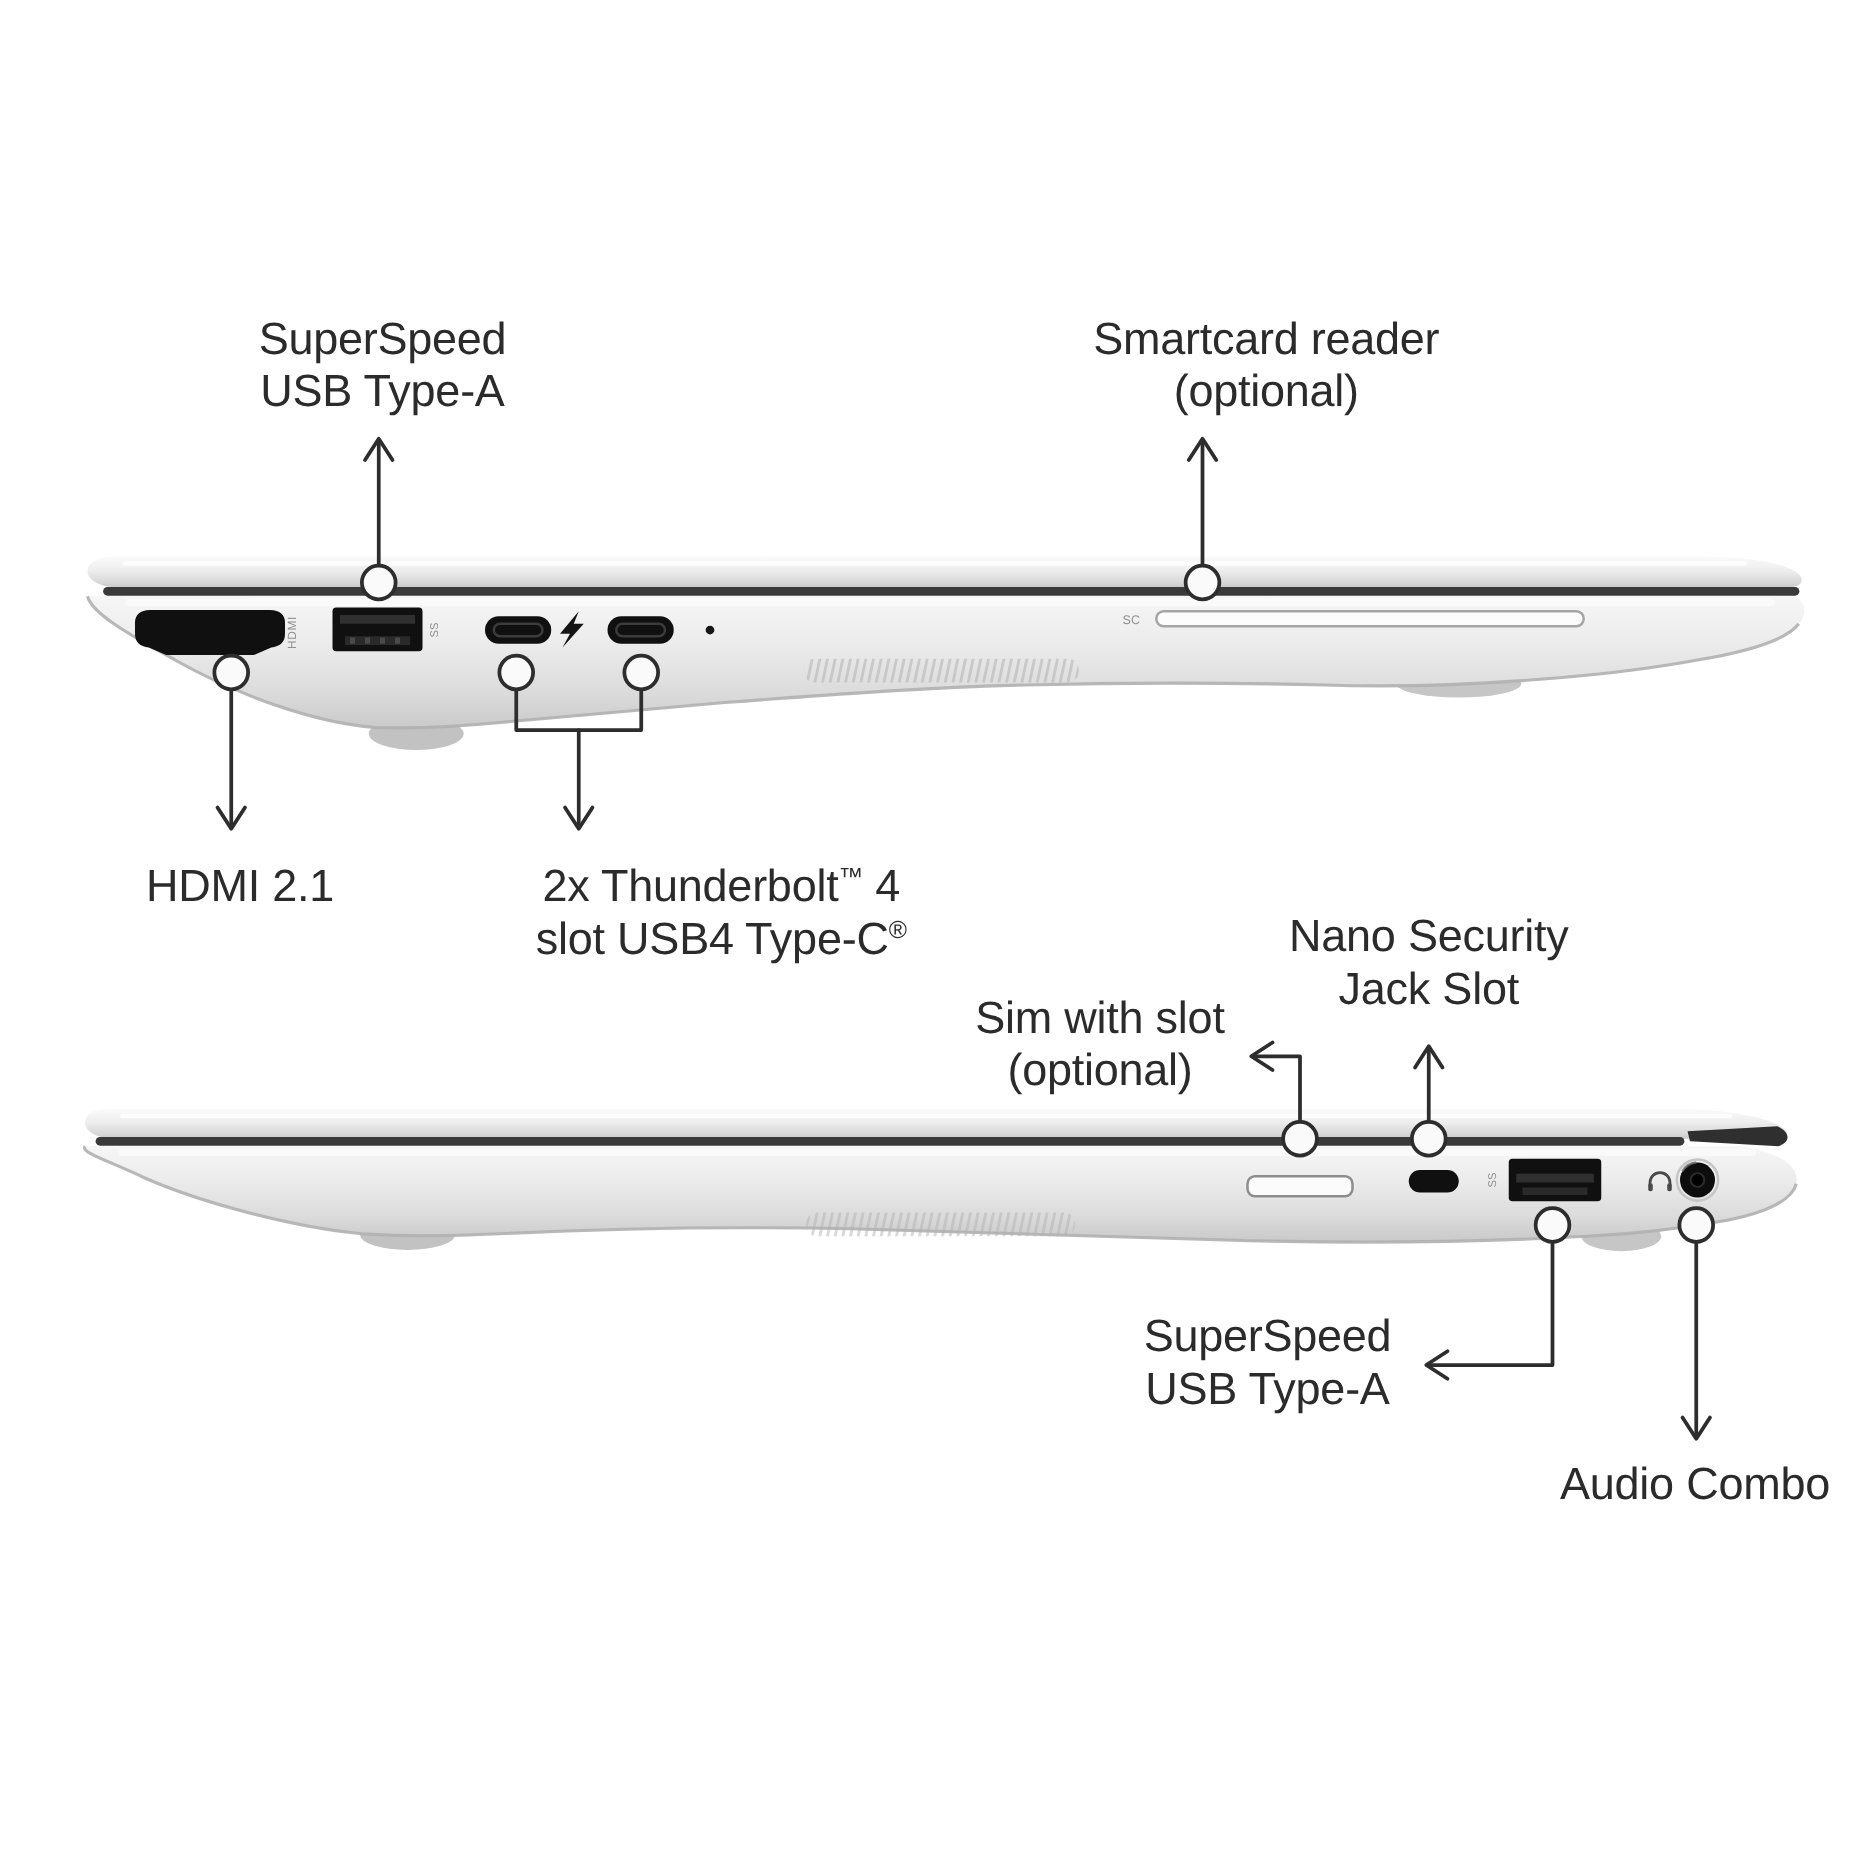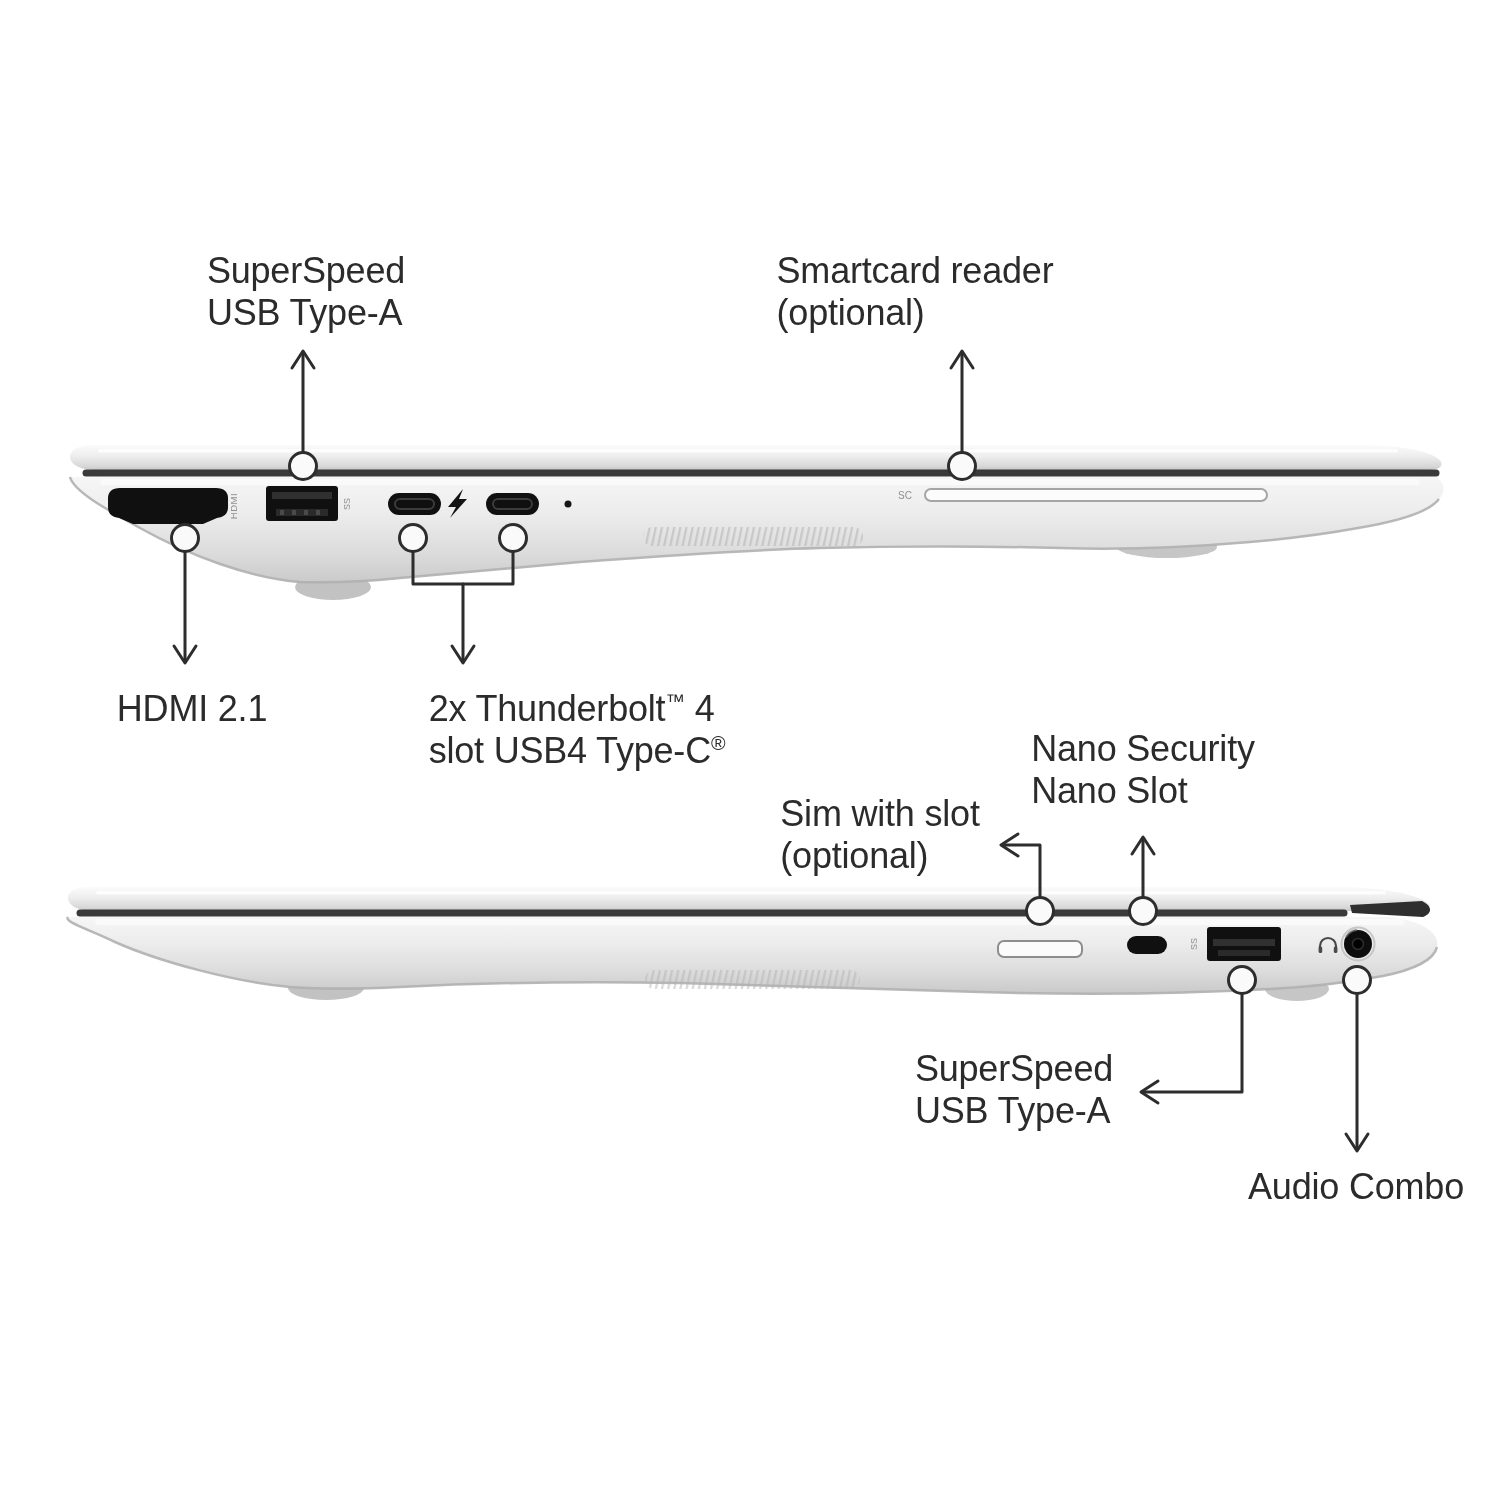--- a/index.html
+++ b/index.html
@@ -10,21 +10,21 @@
   }
   .stage{
     position:relative;width:1500px;height:1500px;
     background:var(--background,#ffffff);
     overflow:hidden;
   }
   .art{position:absolute;left:0;top:0;}
   .label{
     position:absolute;
     transform:translateX(-50%);
-    text-align:left;
+    text-align:center;
     font-size:36px;
     line-height:42px;
     letter-spacing:-0.2px;
     color:var(--text,#2b2b2b);
     white-space:nowrap;
   }
   .label sup{font-size:55%;line-height:0;}
 </style>
 </head>
 <body>
@@ -244,42 +244,42 @@
         <circle cx="1357" cy="980" r="13.5" fill="#fafafa"></circle>
       </g>
     </g>
   </svg>
 
   <div class="label" style="left:306px;top:250px">
     <div>SuperSpeed</div>
     <div>USB Type-A</div>
   </div>
 
-  <div class="label" style="left:915px;top:250px">
+  <div class="label" style="left:1013px;top:250px">
     <div>Smartcard reader</div>
     <div>(optional)</div>
   </div>
 
   <div class="label" style="left:192px;top:688px">
     <div>HDMI 2.1</div>
   </div>
 
   <div class="label" style="left:577px;top:688px">
     <div><span>2x Thunderbolt</span><sup>™</sup><span> 4</span></div>
     <div><span>slot USB4 Type-C</span><sup>®</sup></div>
   </div>
 
   <div class="label" style="left:880px;top:793px">
     <div>Sim with slot</div>
     <div>(optional)</div>
   </div>
 
   <div class="label" style="left:1143px;top:728px">
     <div>Nano Security</div>
-    <div>Nano Slot</div>
+    <div>Jack Slot</div>
   </div>
 
   <div class="label" style="left:1014px;top:1048px">
     <div>SuperSpeed</div>
     <div>USB Type-A</div>
   </div>
 
   <div class="label" style="left:1356px;top:1166px">
     <div>Audio Combo</div>
   </div>

